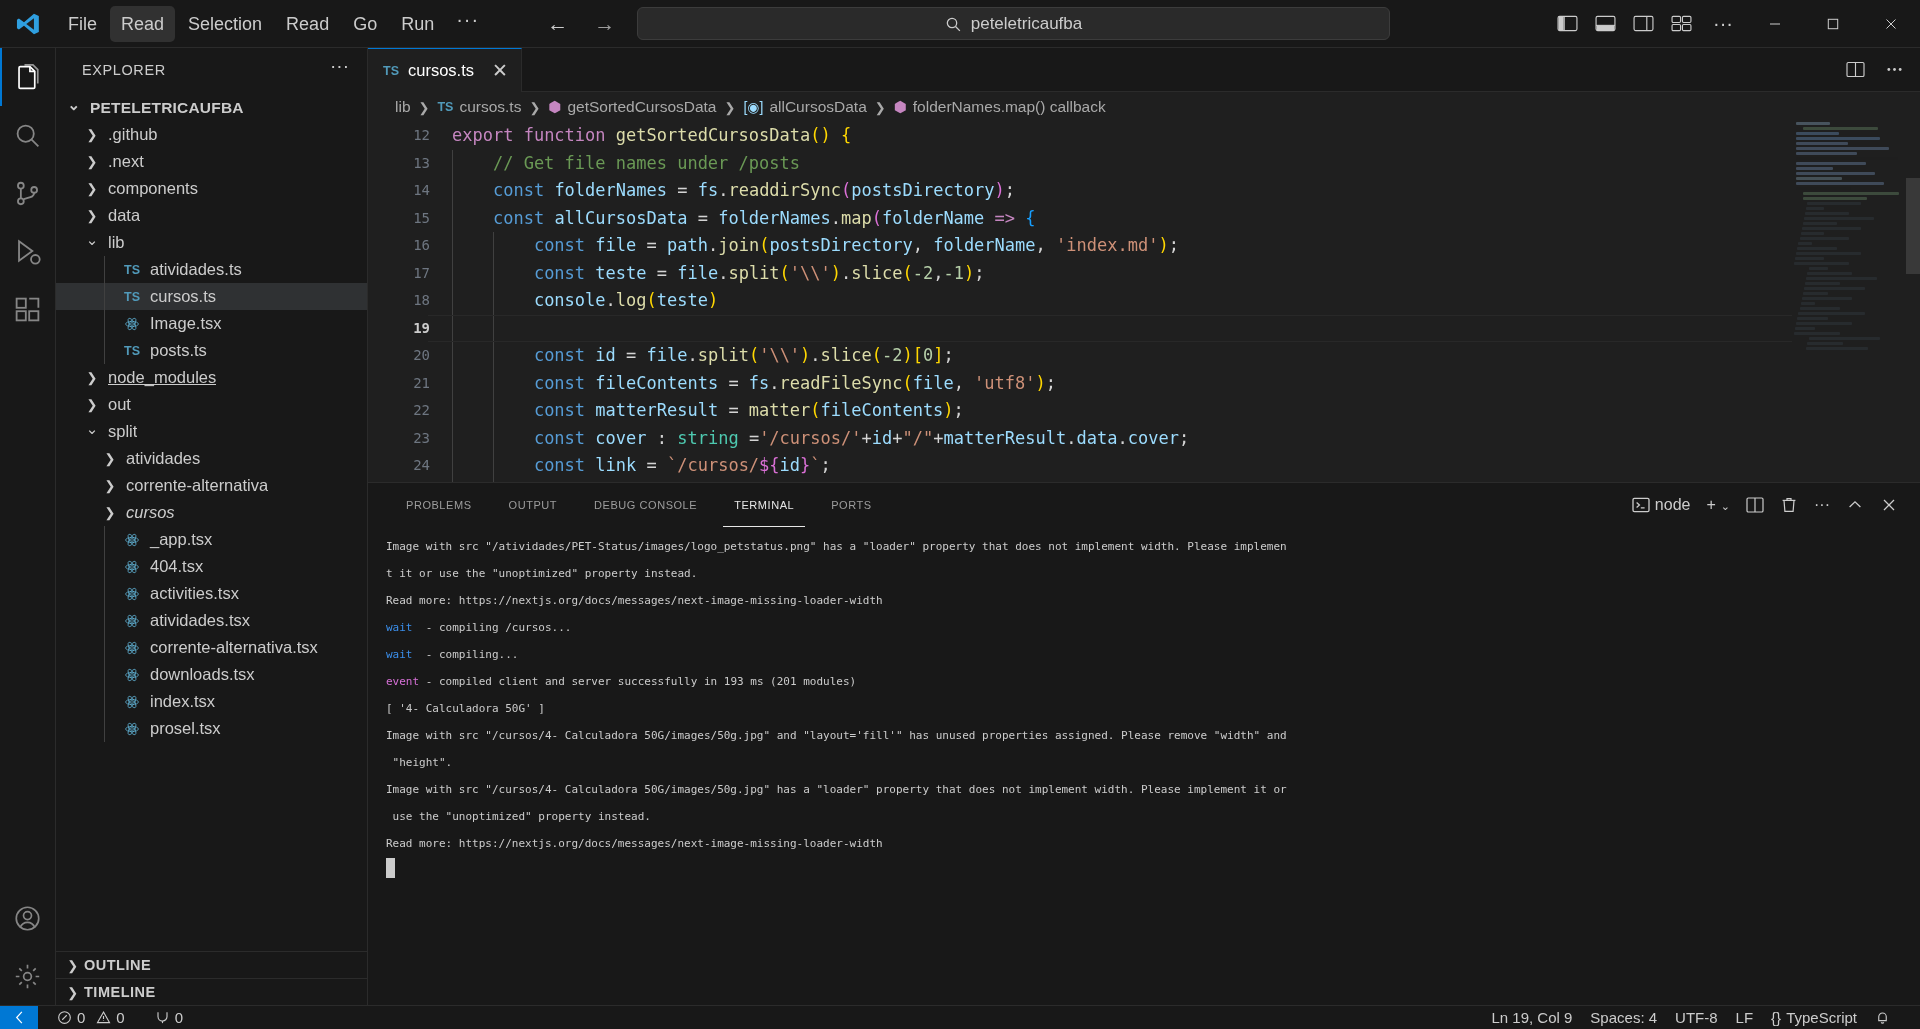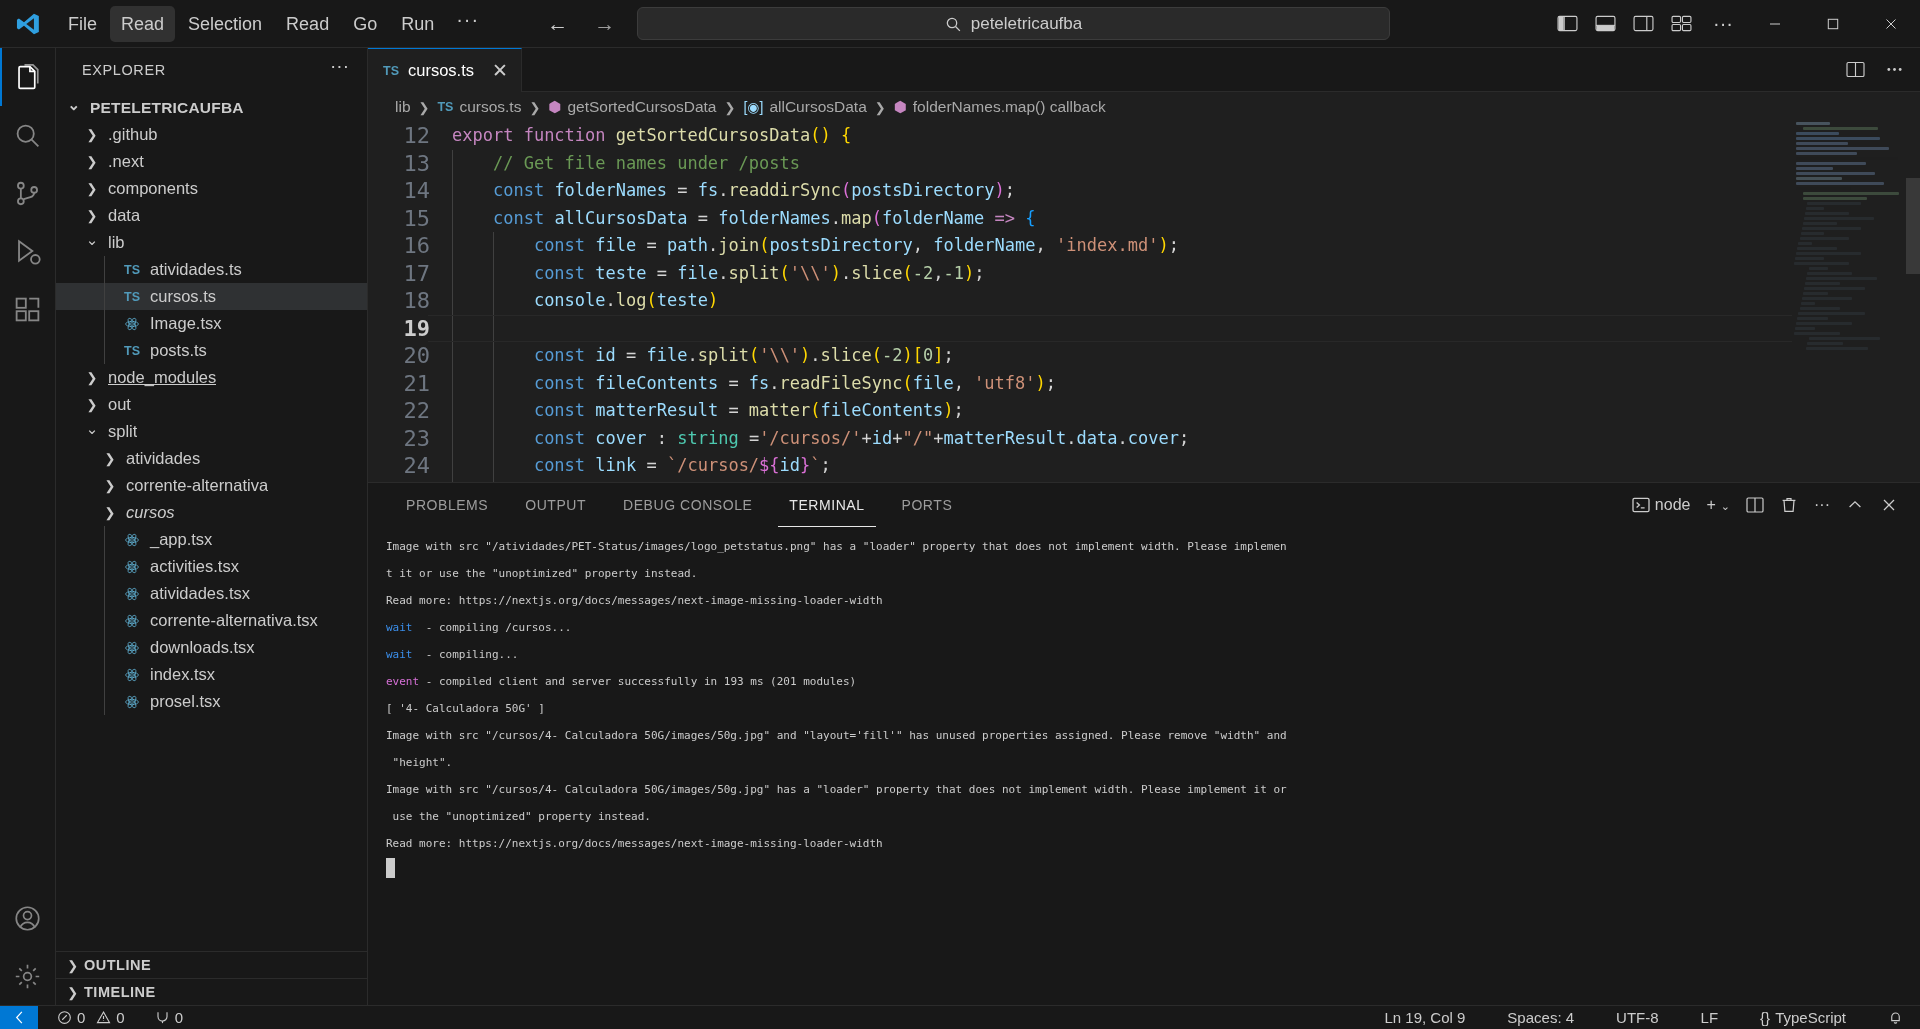--- a/index.html
+++ b/index.html
@@ -139,21 +139,21 @@
     white-space: pre;
   }
   .cline { height: 27.5px; display: flex; align-items: center; position: relative; }
   .cline.cur { background: #1f1f1f; }
   .cline.cur::after {
     content:''; position:absolute; left:60px; right:128px; top:0; bottom:0;
     border-top:1px solid #282828; border-bottom:1px solid #282828; pointer-events:none;
   }
   .gutter {
     width: 76px; flex: 0 0 76px; text-align: right; padding-right: 14px;
-    color: #6e7681; font-family: "DejaVu Sans Mono", monospace; font-size: 22px;
+    color: #6e7681; font-family: "DejaVu Sans Mono", monospace; font-size: 14px;
   }
   .gutter.active { color: #cccccc; font-weight: bold; }
   .ctext { padding-left: 8px; }
   .ind { position:absolute; top:0; bottom:0; width:1px; background:#404040; }
 
   .kw  { color:#c586c0; }   
   .kw2 { color:#569cd6; }   
   .fn  { color:#dcdcaa; }
   .var { color:#9cdcfe; }
   .typ { color:#4ec9b0; }
@@ -172,21 +172,21 @@
   .mm-line { height: 3px; margin-bottom: 2px; border-radius: 1px; }
   .editor-scroll {
     position:absolute; right: 0; top: 56px; width: 14px; height: 96px;
     background: #4f4f4f; border-radius: 0; opacity:.55;
   }
 
   
   .panel { flex: 0 0 523px; display:flex; flex-direction: column; background:#181818; border-top:1px solid #2b2b2b; }
   .panel-head { height: 44px; flex:0 0 44px; display:flex; align-items:center; padding-left: 27px; }
   .ptab {
-    font-size: 14px; letter-spacing: .55px; color:#9d9d9d; text-transform: uppercase;
+    font-size: 11px; letter-spacing: .55px; color:#9d9d9d; text-transform: uppercase;
     padding: 0 11px; margin-right: 15px; height: 44px; display:flex; align-items:center;
     position: relative;
   }
   .ptab.active { color:#e7e7e7; }
   .ptab.active::after { content:''; position:absolute; left:0; right:0; bottom:0; height:1px; background:#e7e7e7; }
   .panel-actions { margin-left:auto; display:flex; align-items:center; gap: 0; padding-right: 14px; }
   .pact { height:44px; display:flex; align-items:center; justify-content:center; color:#cccccc; padding: 0 8px; gap:5px;}
   .pact svg { width:18px; height:18px; }
   .pact .lbl { font-size: 16px; color:#cccccc; }
   .pact .mini { font-size: 11px; position:relative; top:1px;}
@@ -205,21 +205,21 @@
   
   .statusbar {
     height: 24px; flex: 0 0 24px; background:#181818; display:flex; align-items:center;
     font-size: 15px; color:#cccccc; border-top:1px solid #2b2b2b;
   }
   .sb-remote { width: 38px; height: 24px; background:#0078d4; display:flex; align-items:center; justify-content:center; }
   .sb-remote svg { width: 15px; height: 15px; }
   .sb-left { display:flex; align-items:center; gap: 0; padding-left: 10px; }
   .sb-itm { display:flex; align-items:center; gap:5px; padding: 0 9px; height:24px; }
   .sb-itm svg { width: 15px; height: 15px; }
-  .sb-right { margin-left:auto; display:flex; align-items:center; padding-right: 8px; gap: 24px; }
+  .sb-right { margin-left:auto; display:flex; align-items:center; padding-right: 21px; }
 </style>
 </head>
 <body>
 
 <div class="app">
 
   <div class="titlebar">
     <div class="vs-logo">
       <svg viewBox="0 0 24 24" fill="none">
         <path d="M17.5 2.5 L22 4.6 V19.4 L17.5 21.5 L8.3 13.6 L3.6 17 L1.8 16 V8 L3.6 7 L8.3 10.4 Z" fill="#2f9fe0"></path>
@@ -452,20 +452,33 @@
             <span class="chev" style="margin-left: 44px;"></span>
             <span class="fico react-ico">
               <svg viewBox="0 0 24 24" fill="none" stroke="#61b3d6" stroke-width="1.1">
                 <circle cx="12" cy="12" r="2.1"></circle>
                 <ellipse cx="12" cy="12" rx="9.6" ry="3.9"></ellipse>
                 <ellipse cx="12" cy="12" rx="9.6" ry="3.9" transform="rotate(60 12 12)"></ellipse>
                 <ellipse cx="12" cy="12" rx="9.6" ry="3.9" transform="rotate(120 12 12)"></ellipse>
               </svg>
             </span>
             <span class="lbl" style="padding-left: 6px;">_app.tsx</span>
+          </div>
+          <div class="row">
+            <div class="guide" style="left: 48px;"></div>
+            <span class="chev" style="margin-left: 44px;"></span>
+            <span class="fico react-ico">
+              <svg viewBox="0 0 24 24" fill="none" stroke="#61b3d6" stroke-width="1.1">
+                <circle cx="12" cy="12" r="2.1"></circle>
+                <ellipse cx="12" cy="12" rx="9.6" ry="3.9"></ellipse>
+                <ellipse cx="12" cy="12" rx="9.6" ry="3.9" transform="rotate(60 12 12)"></ellipse>
+                <ellipse cx="12" cy="12" rx="9.6" ry="3.9" transform="rotate(120 12 12)"></ellipse>
+              </svg>
+            </span>
+            <span class="lbl" style="padding-left: 6px;">404.tsx</span>
           </div>
           <div class="row">
             <div class="guide" style="left: 48px;"></div>
             <span class="chev" style="margin-left: 44px;"></span>
             <span class="fico react-ico">
               <svg viewBox="0 0 24 24" fill="none" stroke="#61b3d6" stroke-width="1.1">
                 <circle cx="12" cy="12" r="2.1"></circle>
                 <ellipse cx="12" cy="12" rx="9.6" ry="3.9"></ellipse>
                 <ellipse cx="12" cy="12" rx="9.6" ry="3.9" transform="rotate(60 12 12)"></ellipse>
                 <ellipse cx="12" cy="12" rx="9.6" ry="3.9" transform="rotate(120 12 12)"></ellipse>

